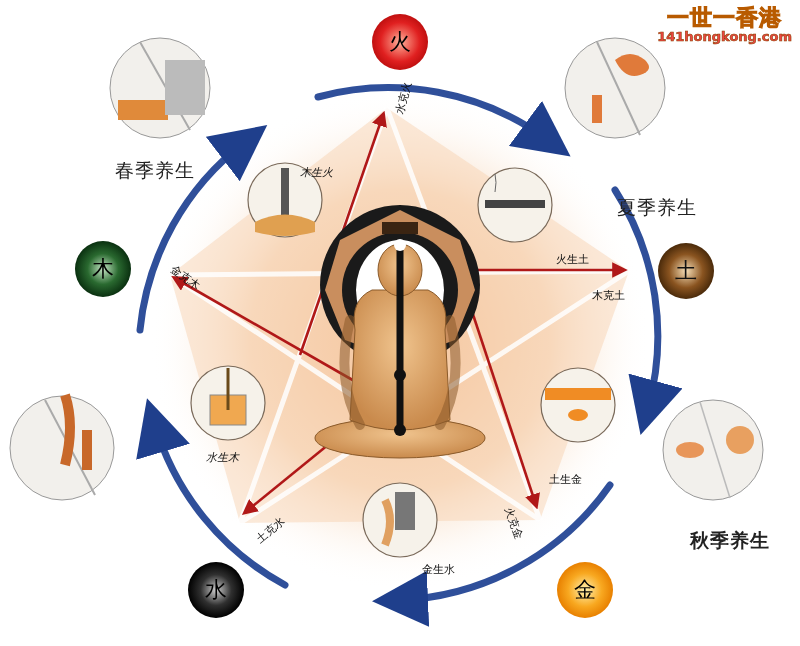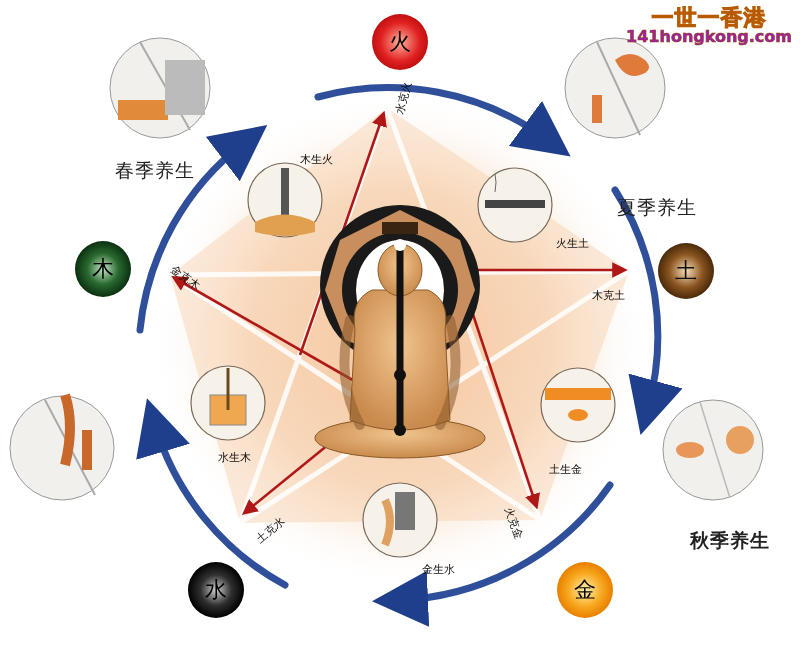--- a/index.html
+++ b/index.html
@@ -7,21 +7,21 @@
          font-family:"DejaVu Serif", serif; }
   #stage { position:absolute; left:0; top:0; width:800px; height:646px; }
   .abs { position:absolute; }
   .season-label { position:absolute; font-size:19px; color:#222; letter-spacing:1px; font-family:"DejaVu Serif", serif; }
   .rel-label { position:absolute; font-size:11px; color:#111; font-family:"DejaVu Sans", sans-serif; white-space:nowrap; }
   .elem { position:absolute; width:56px; height:56px; border-radius:50%; display:flex; align-items:center; justify-content:center;
           font-size:22px; font-family:"DejaVu Sans", sans-serif; }
   .watermark { position:absolute; right:8px; top:6px; text-align:center; }
   .wm-title { font-family:"DejaVu Sans", sans-serif; font-weight:bold; font-size:22px; color:#f7c21a;
               -webkit-text-stroke:1px #b85a00; letter-spacing:1px; line-height:24px; }
-  .wm-url { font-family:"DejaVu Sans", sans-serif; font-weight:bold; font-size:16px; color:#a21caf;
+  .wm-url { font-family:"DejaVu Sans", sans-serif; font-weight:bold; font-size:13px; color:#ef4444;
             -webkit-text-stroke:0.6px #8a4400; line-height:14px; }
 </style>
 </head>
 <body>
 
 <div id="stage">
 
   <svg class="abs" width="800" height="646" viewBox="0 0 800 646">
     <defs>
       <radialGradient id="bgGlow" cx="50%" cy="50%" r="50%">
@@ -188,25 +188,25 @@
       <span>水</span>
     </div>
   <div class="elem" style="left:75px;top:241px;">
       <span>木</span>
     </div>
 
   <div class="season-label" style="left:115px;top:158px;text-align:center;">春季养生</div>
   <div class="season-label" style="left:617px;top:165px;margin-top:30px;">夏季养生</div>
   <div class="season-label" style="left:690px;top:528px;font-weight:bold;">秋季养生</div>
 
-  <div class="rel-label" style="left:300px;top:152px;">木生火</div>
-  <div class="rel-label" style="left:556px;top:236px;">火生土</div>
-  <div class="rel-label" style="left:549px;top:462px;">土生金</div>
+  <div class="rel-label" style="left:300px;top:165px;font-style:italic;">木生火</div>
+  <div class="rel-label" style="left:556px;top:252px;">火生土</div>
+  <div class="rel-label" style="left:549px;top:472px;">土生金</div>
   <div class="rel-label" style="left:422px;top:562px;">金生水</div>
-  <div class="rel-label" style="left:218px;top:450px;">水生木</div>
+  <div class="rel-label" style="left:206px;top:450px;font-style:italic;">水生木</div>
 
   <div class="rel-label" style="left:392px;top:112px;transform:rotate(-75deg);transform-origin:left top;">水克火</div>
   <div class="rel-label" style="left:592px;top:288px;text-align:right;">木克土</div>
   <div class="rel-label" style="left:515px;top:505px;transform:rotate(70deg);transform-origin:left top;">火克金</div>
   <div class="rel-label" style="left:253px;top:535px;transform:rotate(-40deg);transform-origin:left top;">土克水</div>
   <div class="rel-label" style="left:176px;top:262px;transform:rotate(35deg);transform-origin:left top;">金克木</div>
 
 </div>
 
 </body></html>

